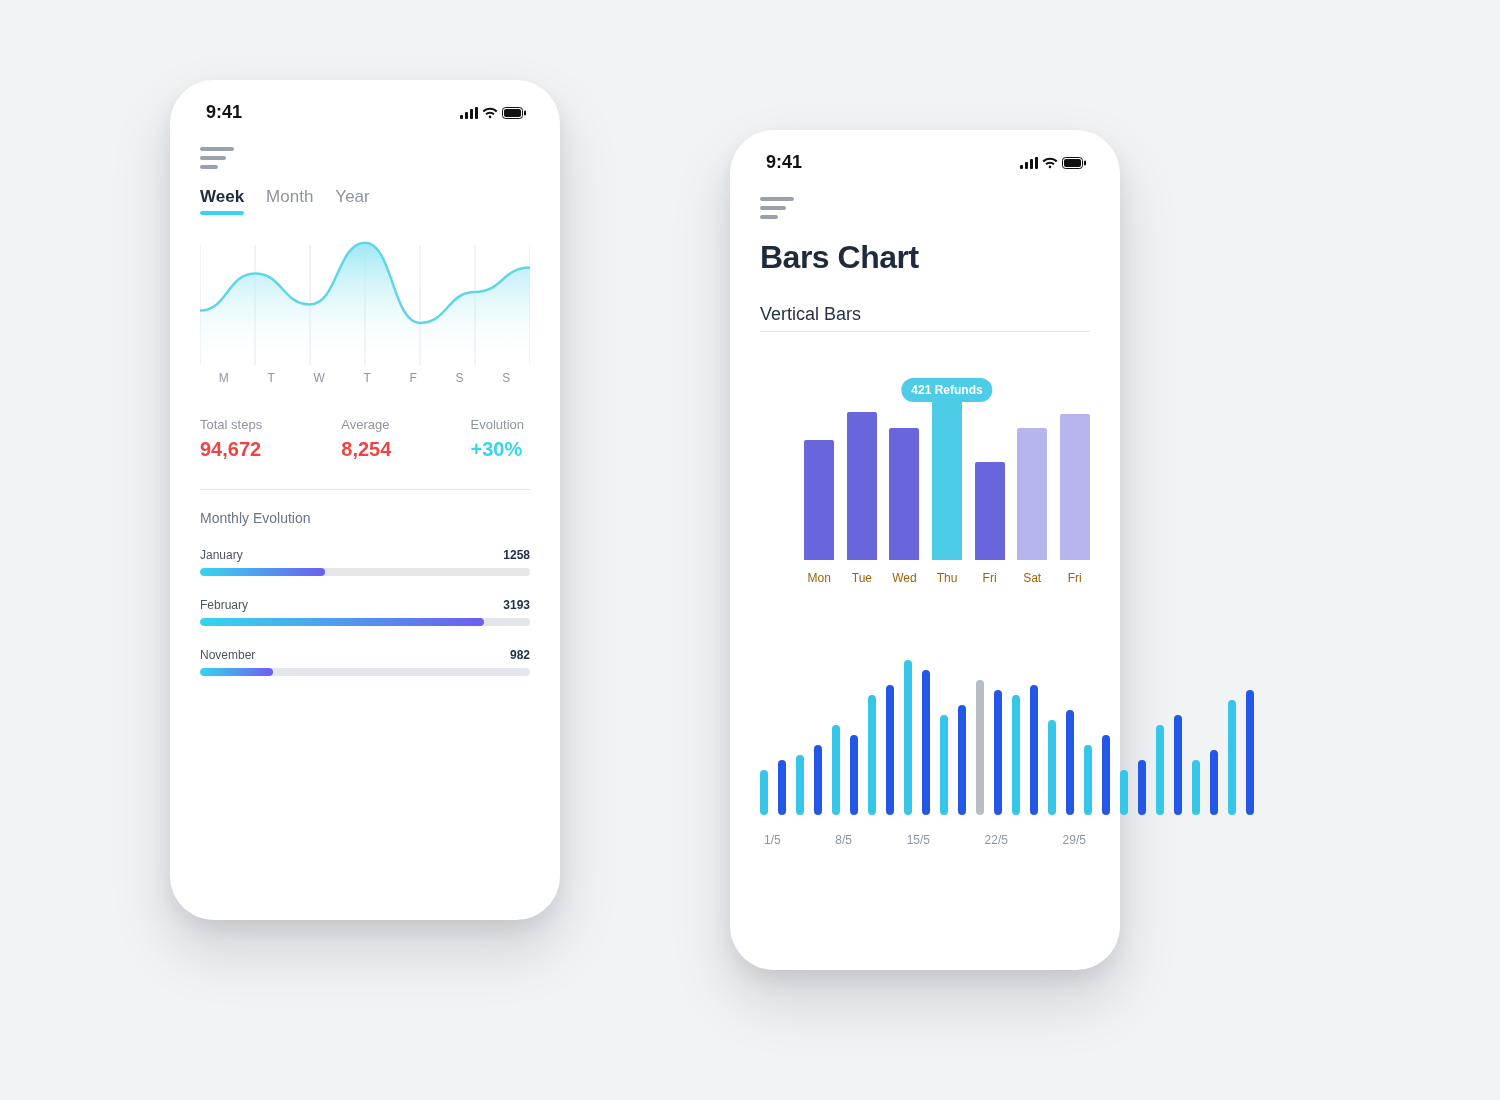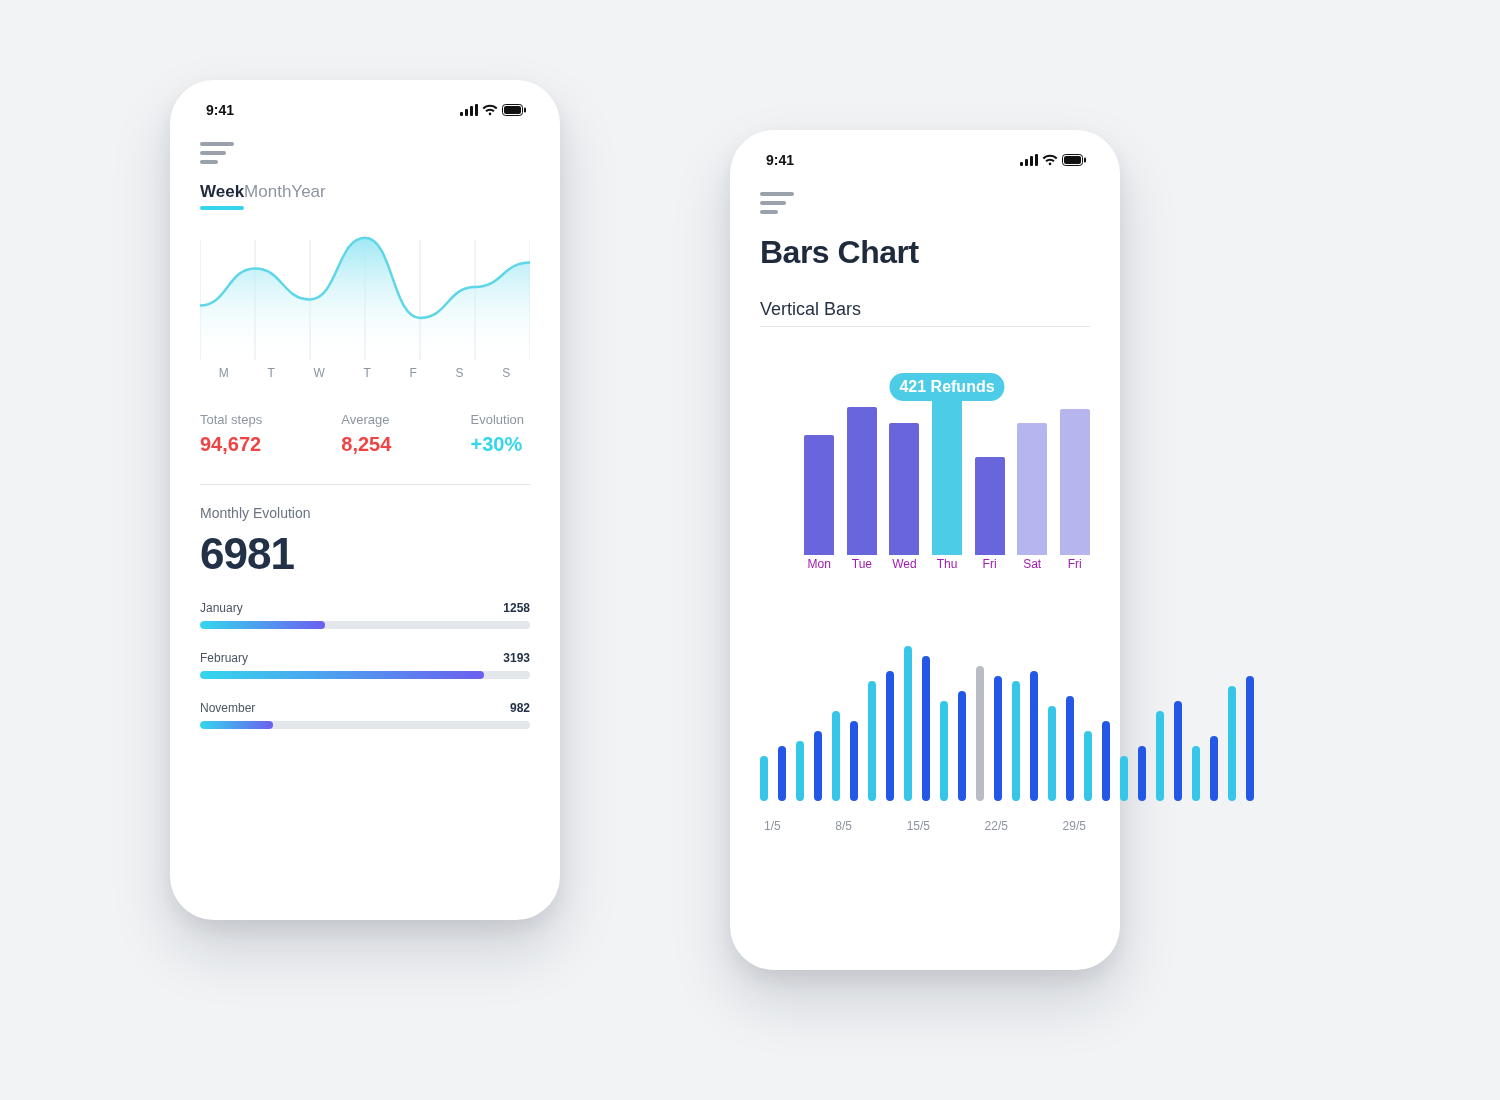--- a/index.html
+++ b/index.html
@@ -17,40 +17,40 @@
     border-radius: 44px;
     box-shadow: 0 30px 60px rgba(20,30,50,.15), 0 10px 20px rgba(20,30,50,.08);
     padding: 22px 30px 30px 30px;
   }
   #phone-a { left: 170px; top: 80px; }
   #phone-b { left: 730px; top: 130px; }
 
   
   .statusbar {
     display: flex; justify-content: space-between; align-items: center;
-    font-size: 14px; font-weight: 600; color:#111;
+    font-size: 18px; font-weight: 600; color:#111;
     padding: 0 4px 6px 6px;
   }
   .status-icons { display:flex; gap:4px; align-items:center; }
   .status-icons svg { display:block; }
 
   
   .menu-icon { margin-top: 18px; width: 34px; cursor:pointer; }
   .menu-icon div { height:4px; background:#9aa1ab; border-radius:3px; margin-bottom:5px; }
   .menu-icon div:nth-child(1){ width:34px; }
   .menu-icon div:nth-child(2){ width:26px; }
   .menu-icon div:nth-child(3){ width:18px; }
 
   h1.page-title {
     margin-top: 20px;
     font-size: 32px; font-weight: 800; letter-spacing:-.5px; color:#1f2a3c;
   }
 
   
-  .tabs { display:flex; margin-top:18px; font-size:17px; }
+  .tabs { display:flex; gap:22px; margin-top:18px; font-size:17px; }
   .tab { color:#8d95a1; cursor:pointer; padding-bottom:6px; position:relative; }
   .tab.active { color:#1f2a3c; font-weight:700; }
   .tab.active::after {
     content:""; position:absolute; left:0; right:0; bottom:-2px;
     height:4px; background:#35d6ed; border-radius:3px;
   }
 
   
   .area-chart { margin-top:22px; height:160px; position:relative; }
   .area-chart svg { width:100%; height:130px; display:block; }
@@ -75,28 +75,28 @@
   .prog-fill { height:100%; border-radius:5px; background:linear-gradient(90deg,#35d6ed,#6b5ff0); }
 
   
   .subhead { font-size:18px; color:#273244; margin-top:28px; margin-bottom:6px; }
   .thin-sep { border:none; border-top:1px solid #e3e6eb; margin-bottom:18px; }
 
   .vbar-wrap { position:relative; }
   .vbar { display:flex; align-items:flex-end; height:210px; gap:12px; padding-left:44px; }
   .vbar .col { flex:1; display:flex; flex-direction:column; align-items:center; justify-content:flex-end; }
   .vbar .bar { width:100%; max-width:30px; border-radius:2px 2px 0 0; }
-  .vbar-x { display:flex; gap:12px; padding-left:44px; margin-top:2px; font-size:12px; color:#a21caf; }
+  .vbar-x { display:flex; gap:12px; padding-left:44px; margin-top:11px; font-size:12px; color:#a16207; }
   .vbar-x span { flex:1; text-align:center; }
   .vbar-y { position:absolute; left:0; top:0; height:210px; width:40px;
             display:flex; flex-direction:column; justify-content:space-between; font-size:12px; color:#8d95a1; }
   .vbar-y span { text-align:right; padding-right:6px; }
   .tooltip {
     position:absolute; top:-6px; left:50%; transform:translateX(-50%);
-    background:#4ccce6; color:#fff; font-size:16px; font-weight:600;
+    background:#4ccce6; color:#fff; font-size:12px; font-weight:600;
     padding:5px 10px; border-radius:14px; white-space:nowrap;
   }
   .tooltip::after{
     content:""; position:absolute; left:50%; bottom:-5px; transform:translateX(-50%);
     border:5px solid transparent; border-top-color:#4ccce6;
   }
 
   
   .thin-bars { display:flex; align-items:flex-end; height:170px; gap:10px; margin-top:60px; }
   .thin-bars .tb { flex:1; display:flex; justify-content:center; align-items:flex-end; }
@@ -183,21 +183,20 @@
       </div>
       <div>
         <div class="stat-label">Evolution</div>
     <div class="stat-value accent">+30%</div>
       </div>
     </div>
 
   <hr class="sep">
 
   <div class="section-label">Monthly Evolution</div>
-  <div class="big-number">6981</div>
 
   <div id="prog-rows">
       <div class="prog-row">
         <div class="prog-head">
           <span>January</span>
           <span class="val">1258</span>
         </div>
   <div class="prog-track">
           <div class="prog-fill" style="width:38%"></div>
         </div>

